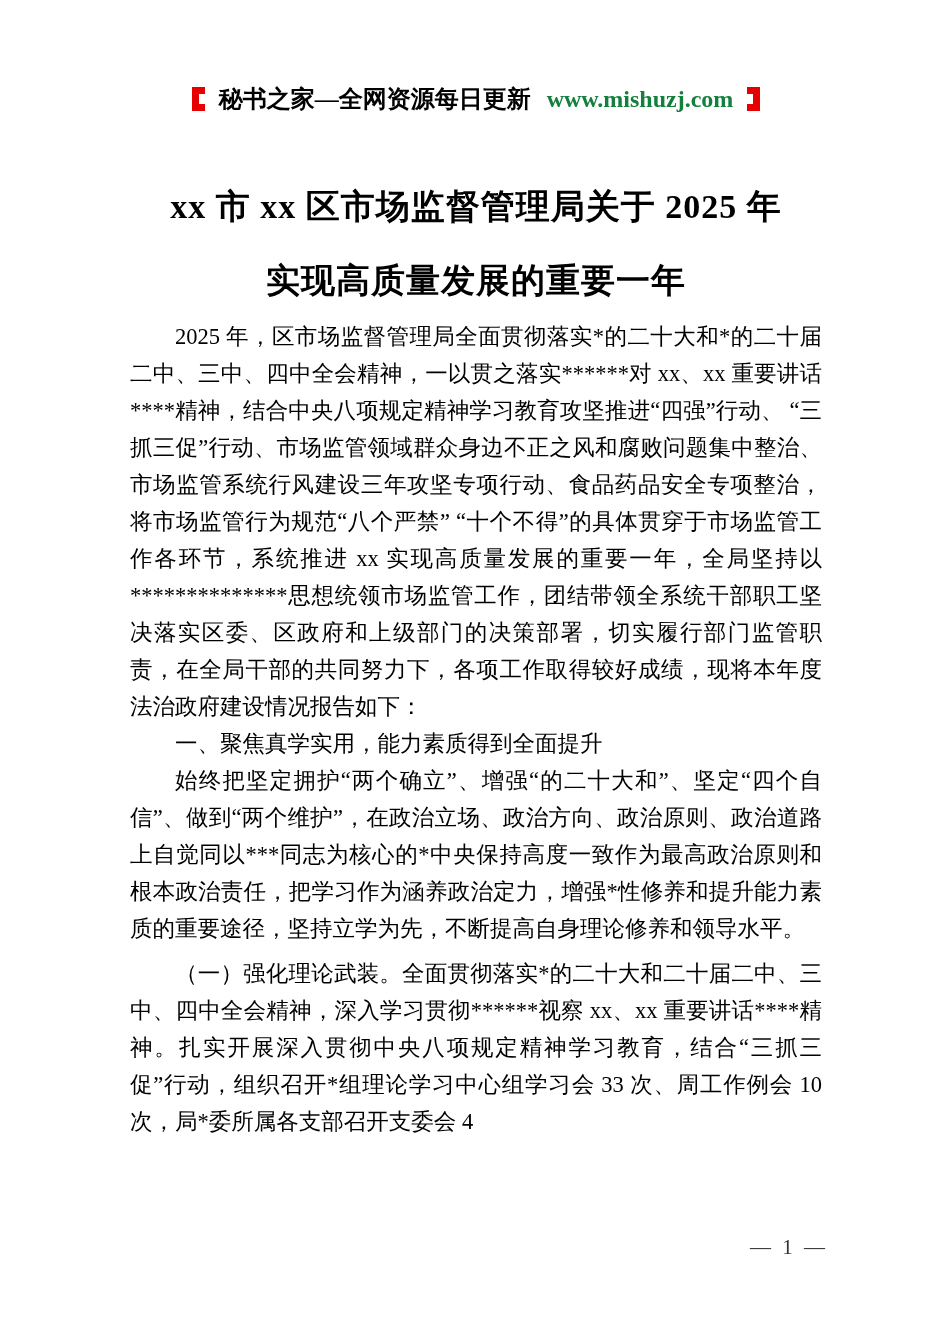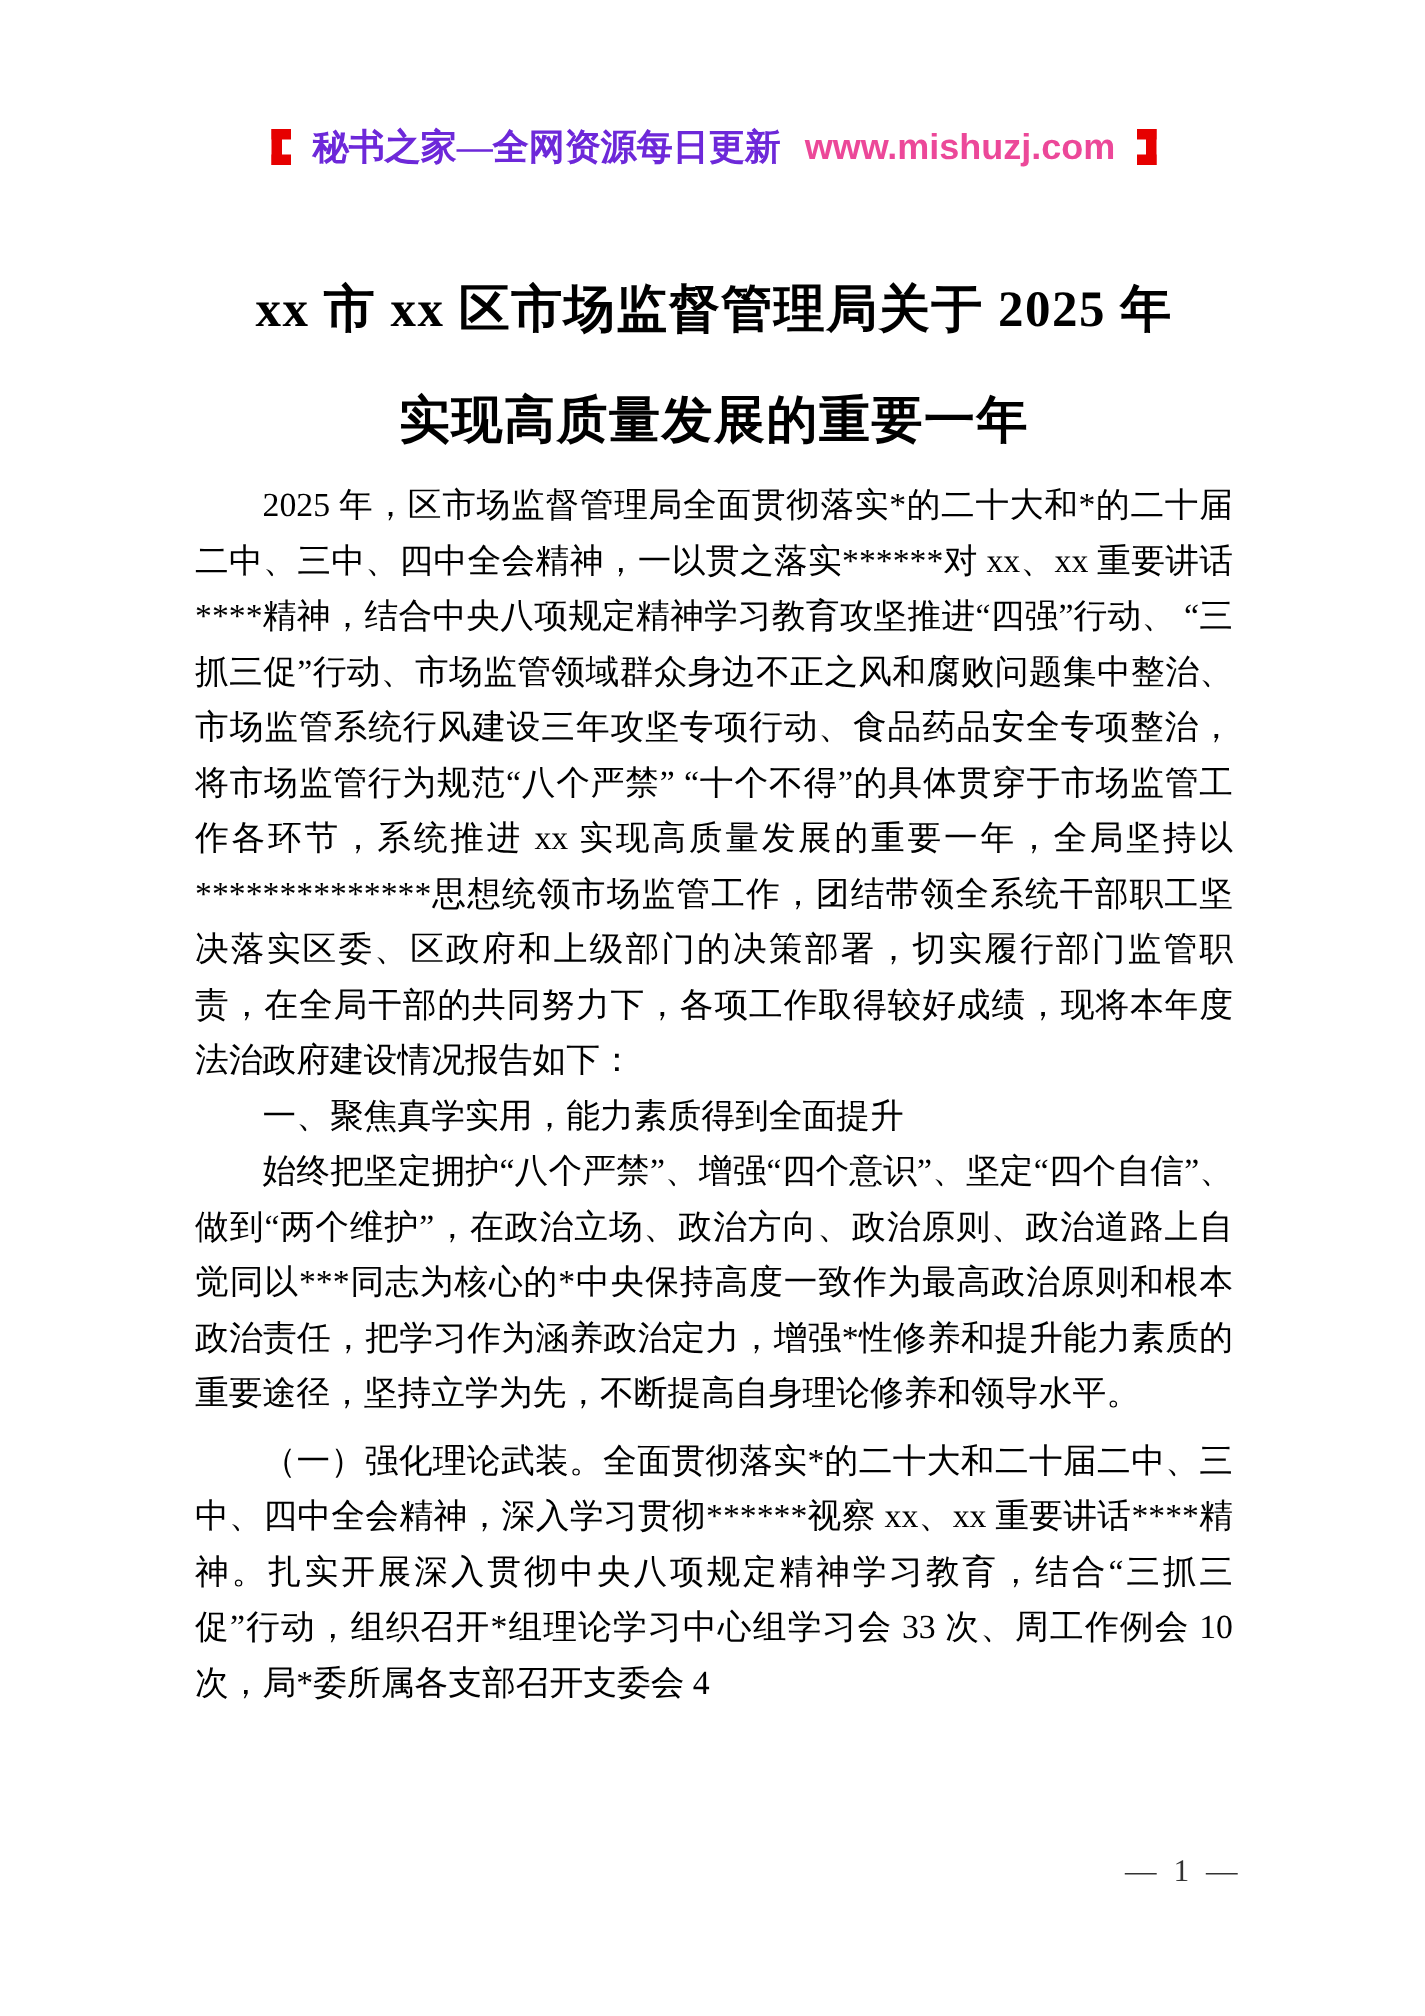--- a/index.html
+++ b/index.html
@@ -20,27 +20,27 @@
     position: relative;
   }
   
   .site-header {
     text-align: center;
     font-size: 24px;
     font-weight: bold;
     line-height: 30px;
     white-space: nowrap;
   }
-  .site-header .brand { color: #6d28d9; }
+  .site-header .brand { color: #000000; }
   .site-header .url {
-    color: #ec4899;
+    color: #15803d;
     text-decoration: none;
     margin-left: 10px;
     font-weight: bold;
-    font-family: Liberation Sans, sans-serif;
+    font-family: Liberation Serif, serif;
   }
   .bk {
     display: inline-block;
     width: 13px;
     height: 24px;
     vertical-align: -4px;
   }
   .bk-left {
     border-left: 7px solid #e60000;
     border-top: 7px solid #e60000;
@@ -97,19 +97,19 @@
   </div>
 
   <h1 class="doc-title">
     <span>xx 市 xx 区市场监督管理局关于 2025 年</span><br>
     <span>实现高质量发展的重要一年</span>
   </h1>
 
   <div class="doc-body">
     <p>2025 年，区市场监督管理局全面贯彻落实*的二十大和*的二十届二中、三中、四中全会精神，一以贯之落实******对 xx、xx 重要讲话****精神，结合中央八项规定精神学习教育攻坚推进“四强”行动、 “三抓三促”行动、市场监管领域群众身边不正之风和腐败问题集中整治、市场监管系统行风建设三年攻坚专项行动、食品药品安全专项整治，将市场监管行为规范“八个严禁” “十个不得”的具体贯穿于市场监管工作各环节，系统推进 xx 实现高质量发展的重要一年，全局坚持以**************思想统领市场监管工作，团结带领全系统干部职工坚决落实区委、区政府和上级部门的决策部署，切实履行部门监管职责，在全局干部的共同努力下，各项工作取得较好成绩，现将本年度法治政府建设情况报告如下：</p>
     <p>一、聚焦真学实用，能力素质得到全面提升</p>
-    <p>始终把坚定拥护“八个严禁”、增强“四个意识”、坚定“四个自信”、做到“两个维护”，在政治立场、政治方向、政治原则、政治道路上自觉同以***同志为核心的*中央保持高度一致作为最高政治原则和根本政治责任，把学习作为涵养政治定力，增强*性修养和提升能力素质的重要途径，坚持立学为先，不断提高自身理论修养和领导水平。</p>
+    <p>始终把坚定拥护“两个确立”、增强“的二十大和”、坚定“四个自信”、做到“两个维护”，在政治立场、政治方向、政治原则、政治道路上自觉同以***同志为核心的*中央保持高度一致作为最高政治原则和根本政治责任，把学习作为涵养政治定力，增强*性修养和提升能力素质的重要途径，坚持立学为先，不断提高自身理论修养和领导水平。</p>
     <p class="gap-before">（一）强化理论武装。全面贯彻落实*的二十大和二十届二中、三中、四中全会精神，深入学习贯彻******视察 xx、xx 重要讲话****精神。扎实开展深入贯彻中央八项规定精神学习教育，结合“三抓三促”行动，组织召开*组理论学习中心组学习会 33 次、周工作例会 10 次，局*委所属各支部召开支委会 4</p>
   </div>
 
   <div class="page-footer">— 1 —</div>
 
 </div>
 
 </body></html>

